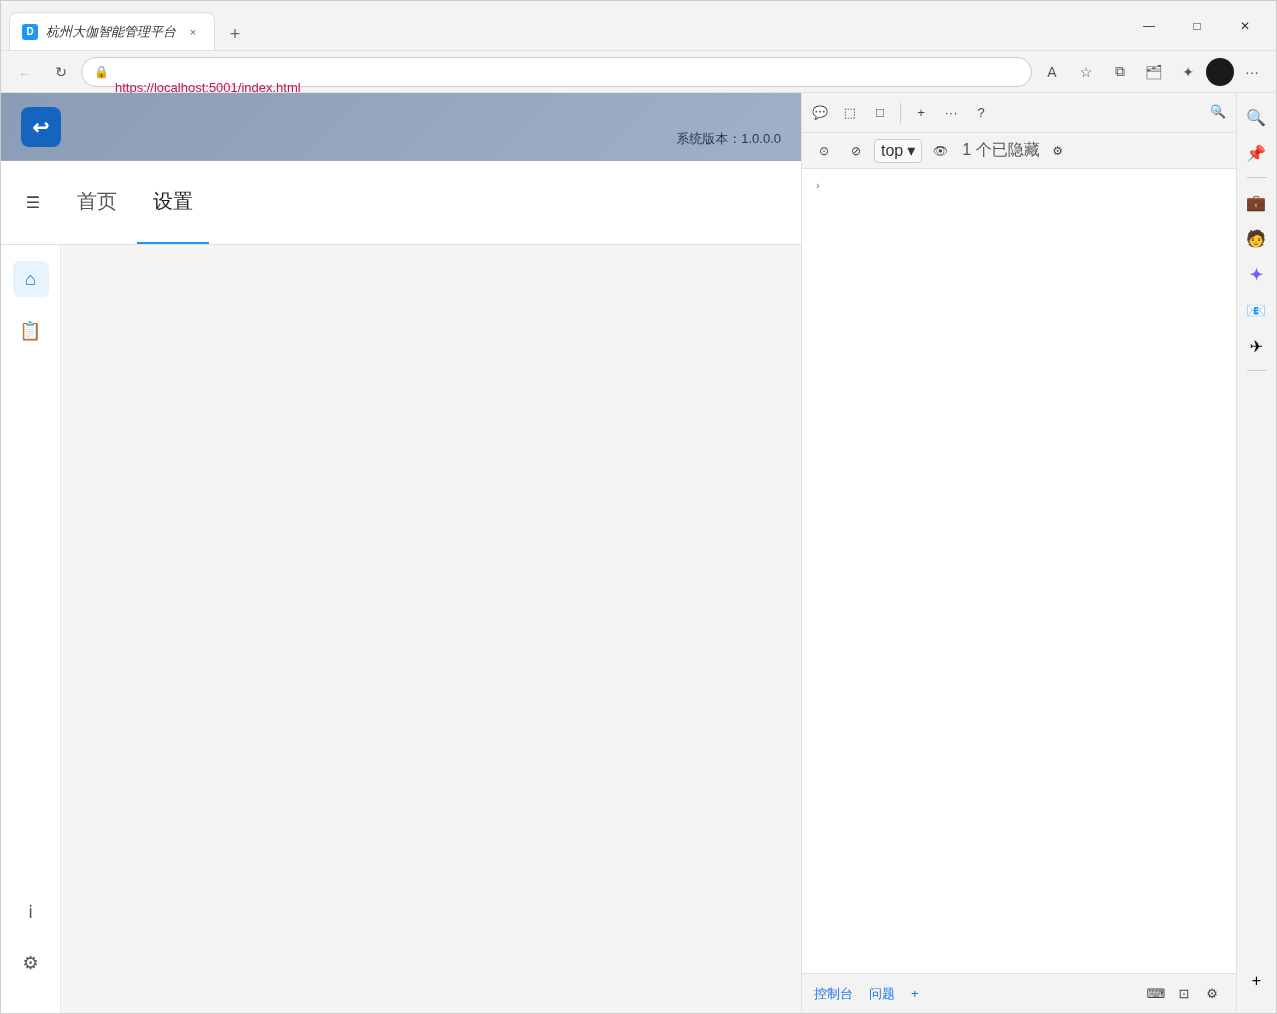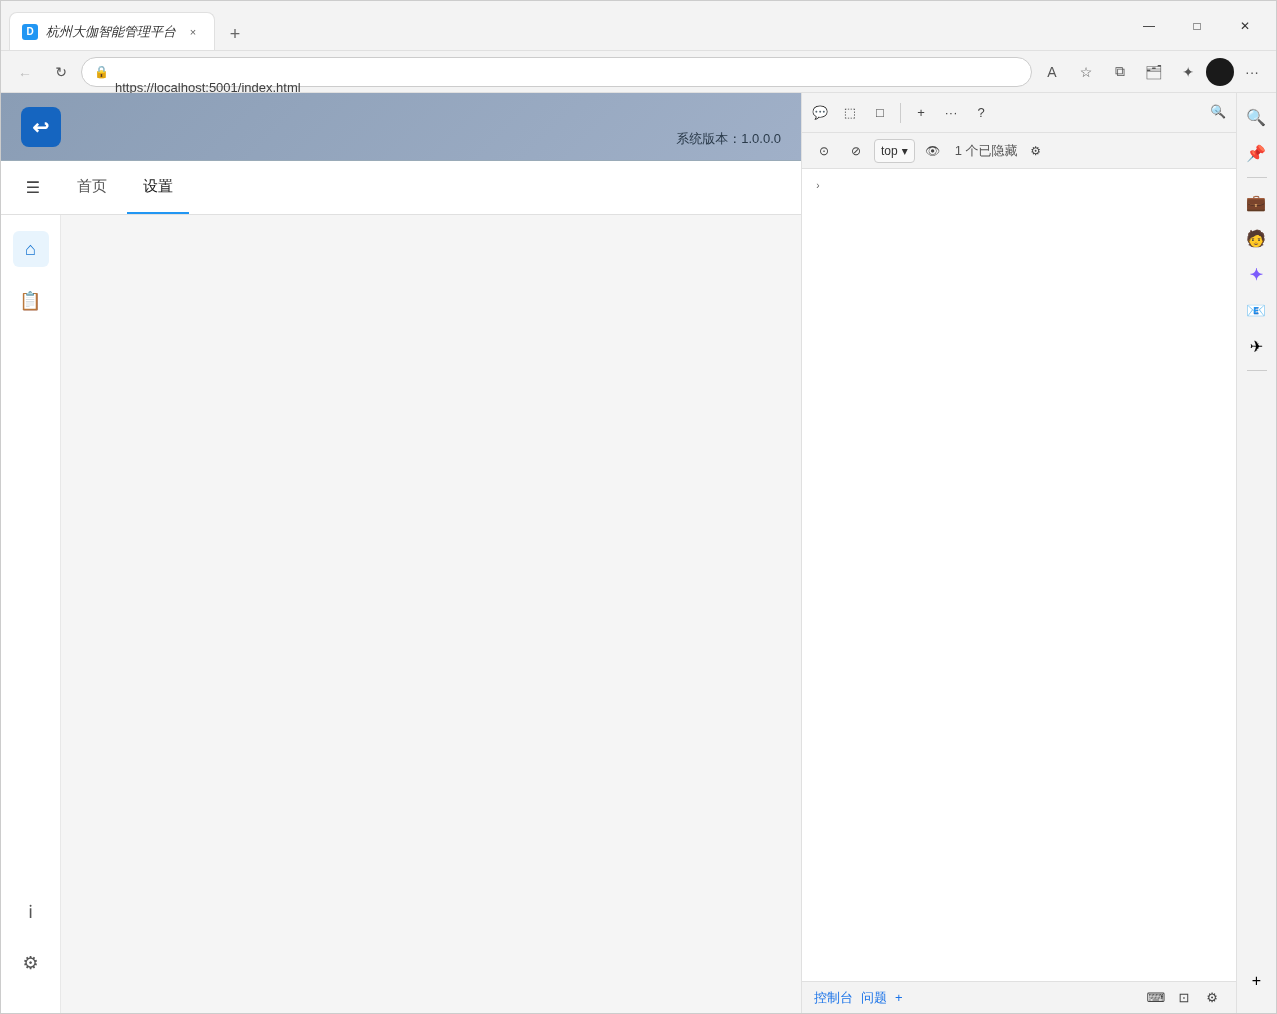--- a/index.html
+++ b/index.html
@@ -119,21 +119,21 @@
       border: 1px solid #ccc;
       border-radius: 15px;
       display: flex;
       align-items: center;
       padding: 0 12px;
       gap: 6px;
       font-size: 13px;
       color: #333;
     }
     .address-lock { color: #555; font-size: 12px; }
-    .address-text { flex: 1; color: #404040; margin-top: 32px; }
+    .address-text { flex: 1; color: #be185d; margin-top: 32px; }
     .nav-right-icons {
       display: flex;
       align-items: center;
       gap: 2px;
     }
     .nav-icon-btn {
       width: 32px; height: 32px;
       display: flex; align-items: center; justify-content: center;
       border-radius: 50%;
       cursor: pointer;
@@ -204,22 +204,22 @@
     }
     .hamburger {
       width: 32px; height: 32px;
       display: flex; align-items: center; justify-content: center;
       cursor: pointer;
       color: #444;
       font-size: 16px;
       margin-right: 8px;
     }
     .nav-tab {
-      padding: 16px 16px;
-      font-size: 15px;
+      padding: 27px 16px;
+      font-size: 20px;
       color: #555;
       cursor: pointer;
       border-bottom: 2px solid transparent;
       position: relative;
     }
     .nav-tab.active {
       color: #1a1a1a;
       border-bottom: 2px solid #2196F3;
     }
 
@@ -316,30 +316,30 @@
       border-radius: 4px;
       cursor: pointer;
       color: #444;
       font-size: 12px;
     }
     .frame-select {
       background: #f9f9f9;
       border: 1px solid #ccc;
       border-radius: 4px;
       padding: 2px 6px;
-      font-size: 12px;
+      font-size: 16px;
       color: #333;
       display: flex;
       align-items: center;
       gap: 4px;
       cursor: pointer;
       height: 24px;
     }
     .hidden-count {
-      font-size: 13px;
+      font-size: 16px;
       color: #555;
       margin-left: 4px;
     }
 
     
     .devtools-content {
       flex: 1;
       background: white;
       display: flex;
       align-items: flex-start;
@@ -348,27 +348,27 @@
     .expand-arrow {
       width: 16px; height: 16px;
       display: flex; align-items: center; justify-content: center;
       cursor: pointer;
       color: #666;
       font-size: 10px;
     }
 
     
     .devtools-bottom {
-      height: 32px;
+      height: 40px;
       background: #f3f3f3;
       border-top: 1px solid #e0e0e0;
       display: flex;
       align-items: center;
       padding: 0 12px;
-      gap: 8px;
+      gap: 16px;
     }
     .dt-bottom-btn {
       font-size: 13px;
       color: #1a73e8;
       cursor: pointer;
     }
     .dt-bottom-icon {
       width: 24px; height: 24px;
       display: flex; align-items: center; justify-content: center;
       cursor: pointer;

